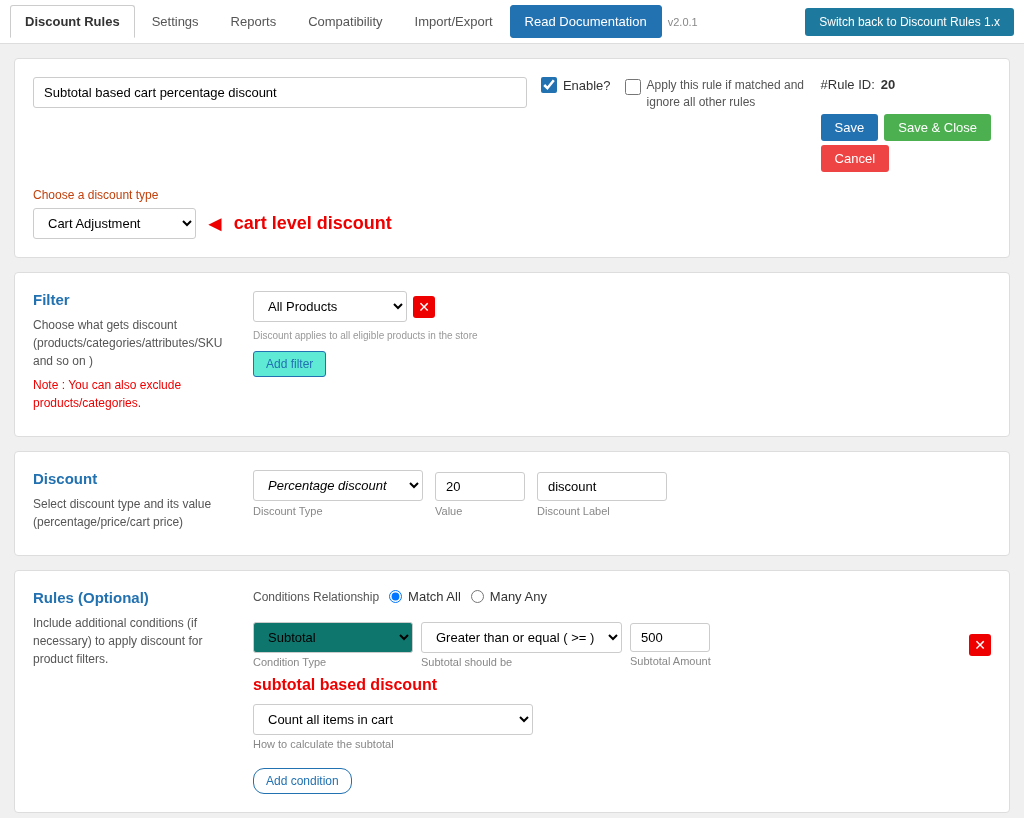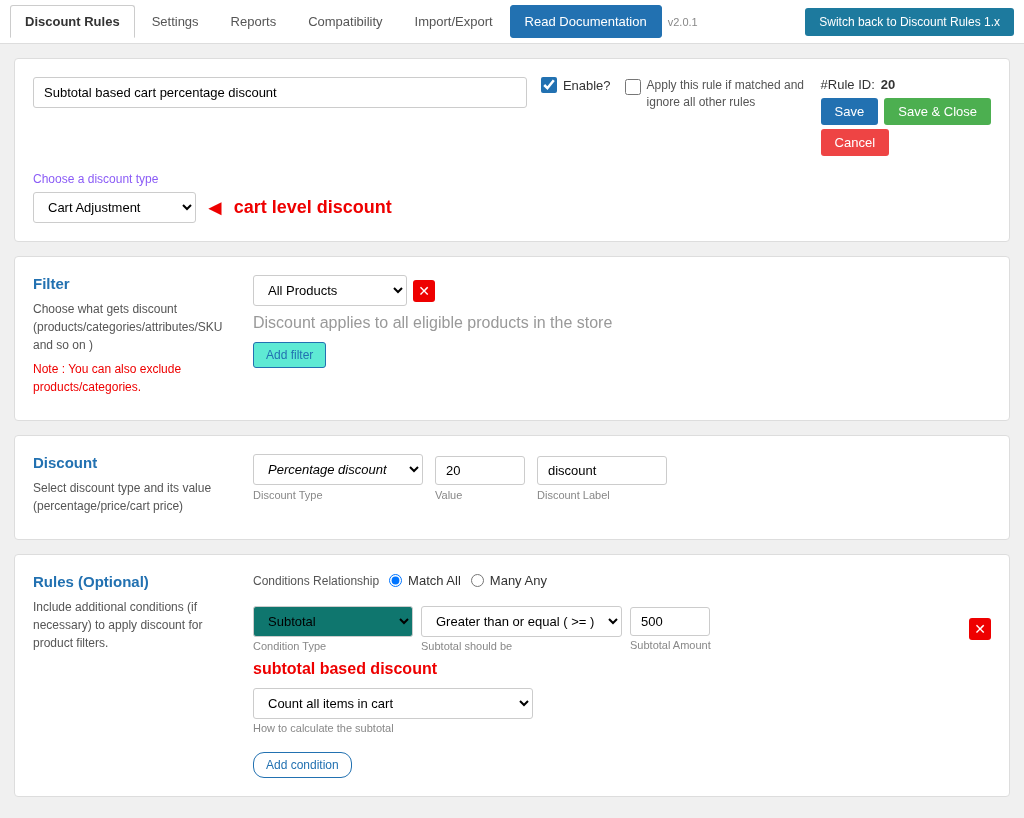--- a/index.html
+++ b/index.html
@@ -73,21 +73,21 @@
       background: #4caf50; color: #fff; border: none; border-radius: 3px;
       padding: 6px 14px; cursor: pointer; font-size: 13px;
     }
     .btn-cancel {
       background: #e44; color: #fff; border: none; border-radius: 3px;
       padding: 6px 14px; cursor: pointer; font-size: 13px;
     }
 
     
     .discount-type-section { margin-top: 16px; }
-    .discount-type-section label { font-size: 12px; color: #8b5cf6; display: block; margin-bottom: 6px; }
+    .discount-type-section label { font-size: 12px; color: #c2410c; display: block; margin-bottom: 6px; }
     .discount-type-row { display: flex; align-items: center; gap: 10px; }
     .discount-type-select {
       padding: 6px 10px; border: 1px solid #ccc; border-radius: 3px;
       font-size: 13px; background: #fff; cursor: pointer;
     }
     .arrow-annotation {
       display: flex; align-items: center; gap: 8px;
     }
     .red-arrow {
       color: #e00; font-size: 22px; font-weight: bold;
@@ -112,21 +112,21 @@
     .filter-select-row { display: flex; align-items: center; gap: 6px; margin-bottom: 8px; }
     .filter-select {
       padding: 6px 10px; border: 1px solid #ccc; border-radius: 3px;
       font-size: 13px; background: #fff; min-width: 140px;
     }
     .remove-btn {
       background: #e00; color: #fff; border: none; border-radius: 3px;
       width: 22px; height: 22px; cursor: pointer; font-size: 14px;
       display: flex; align-items: center; justify-content: center;
     }
-    .filter-note { font-size: 16px; color: #999; margin-bottom: 10px; }
+    .filter-note { font-size: 10px; color: #999; margin-bottom: 10px; }
     .add-filter-btn {
       background: #5eead4; color: #2271b1; border: 1px solid #2271b1;
       border-radius: 3px; padding: 5px 12px; cursor: pointer; font-size: 12px;
     }
 
     
     .discount-row { display: flex; gap: 12px; align-items: flex-end; flex-wrap: wrap; }
     .discount-col { display: flex; flex-direction: column; gap: 4px; }
     .discount-col label { font-size: 11px; color: #888; }
     .discount-type-dd {
@@ -222,21 +222,21 @@
       </div>
       <div class="apply-rule-group">
         <input type="checkbox" class="apply-checkbox" style="">
         <span class="apply-label">Apply this rule if matched and ignore all other rules</span>
       </div>
       <div class="rule-id-group">
         <div class="rule-id-row">
           <span>#Rule ID:</span>
           <span class="rule-id-value">20</span>
         </div>
-        <div class="buttons-row" style="margin-top:6px;">
+        <div class="buttons-row" style="margin-top:22px;">
           <button class="btn-save">Save</button>
           <button class="btn-save-close">Save &amp; Close</button>
         </div>
         <div style="margin-top:4px;">
           <button class="btn-cancel">Cancel</button>
         </div>
       </div>
     </div>
 
     <div class="discount-type-section">

